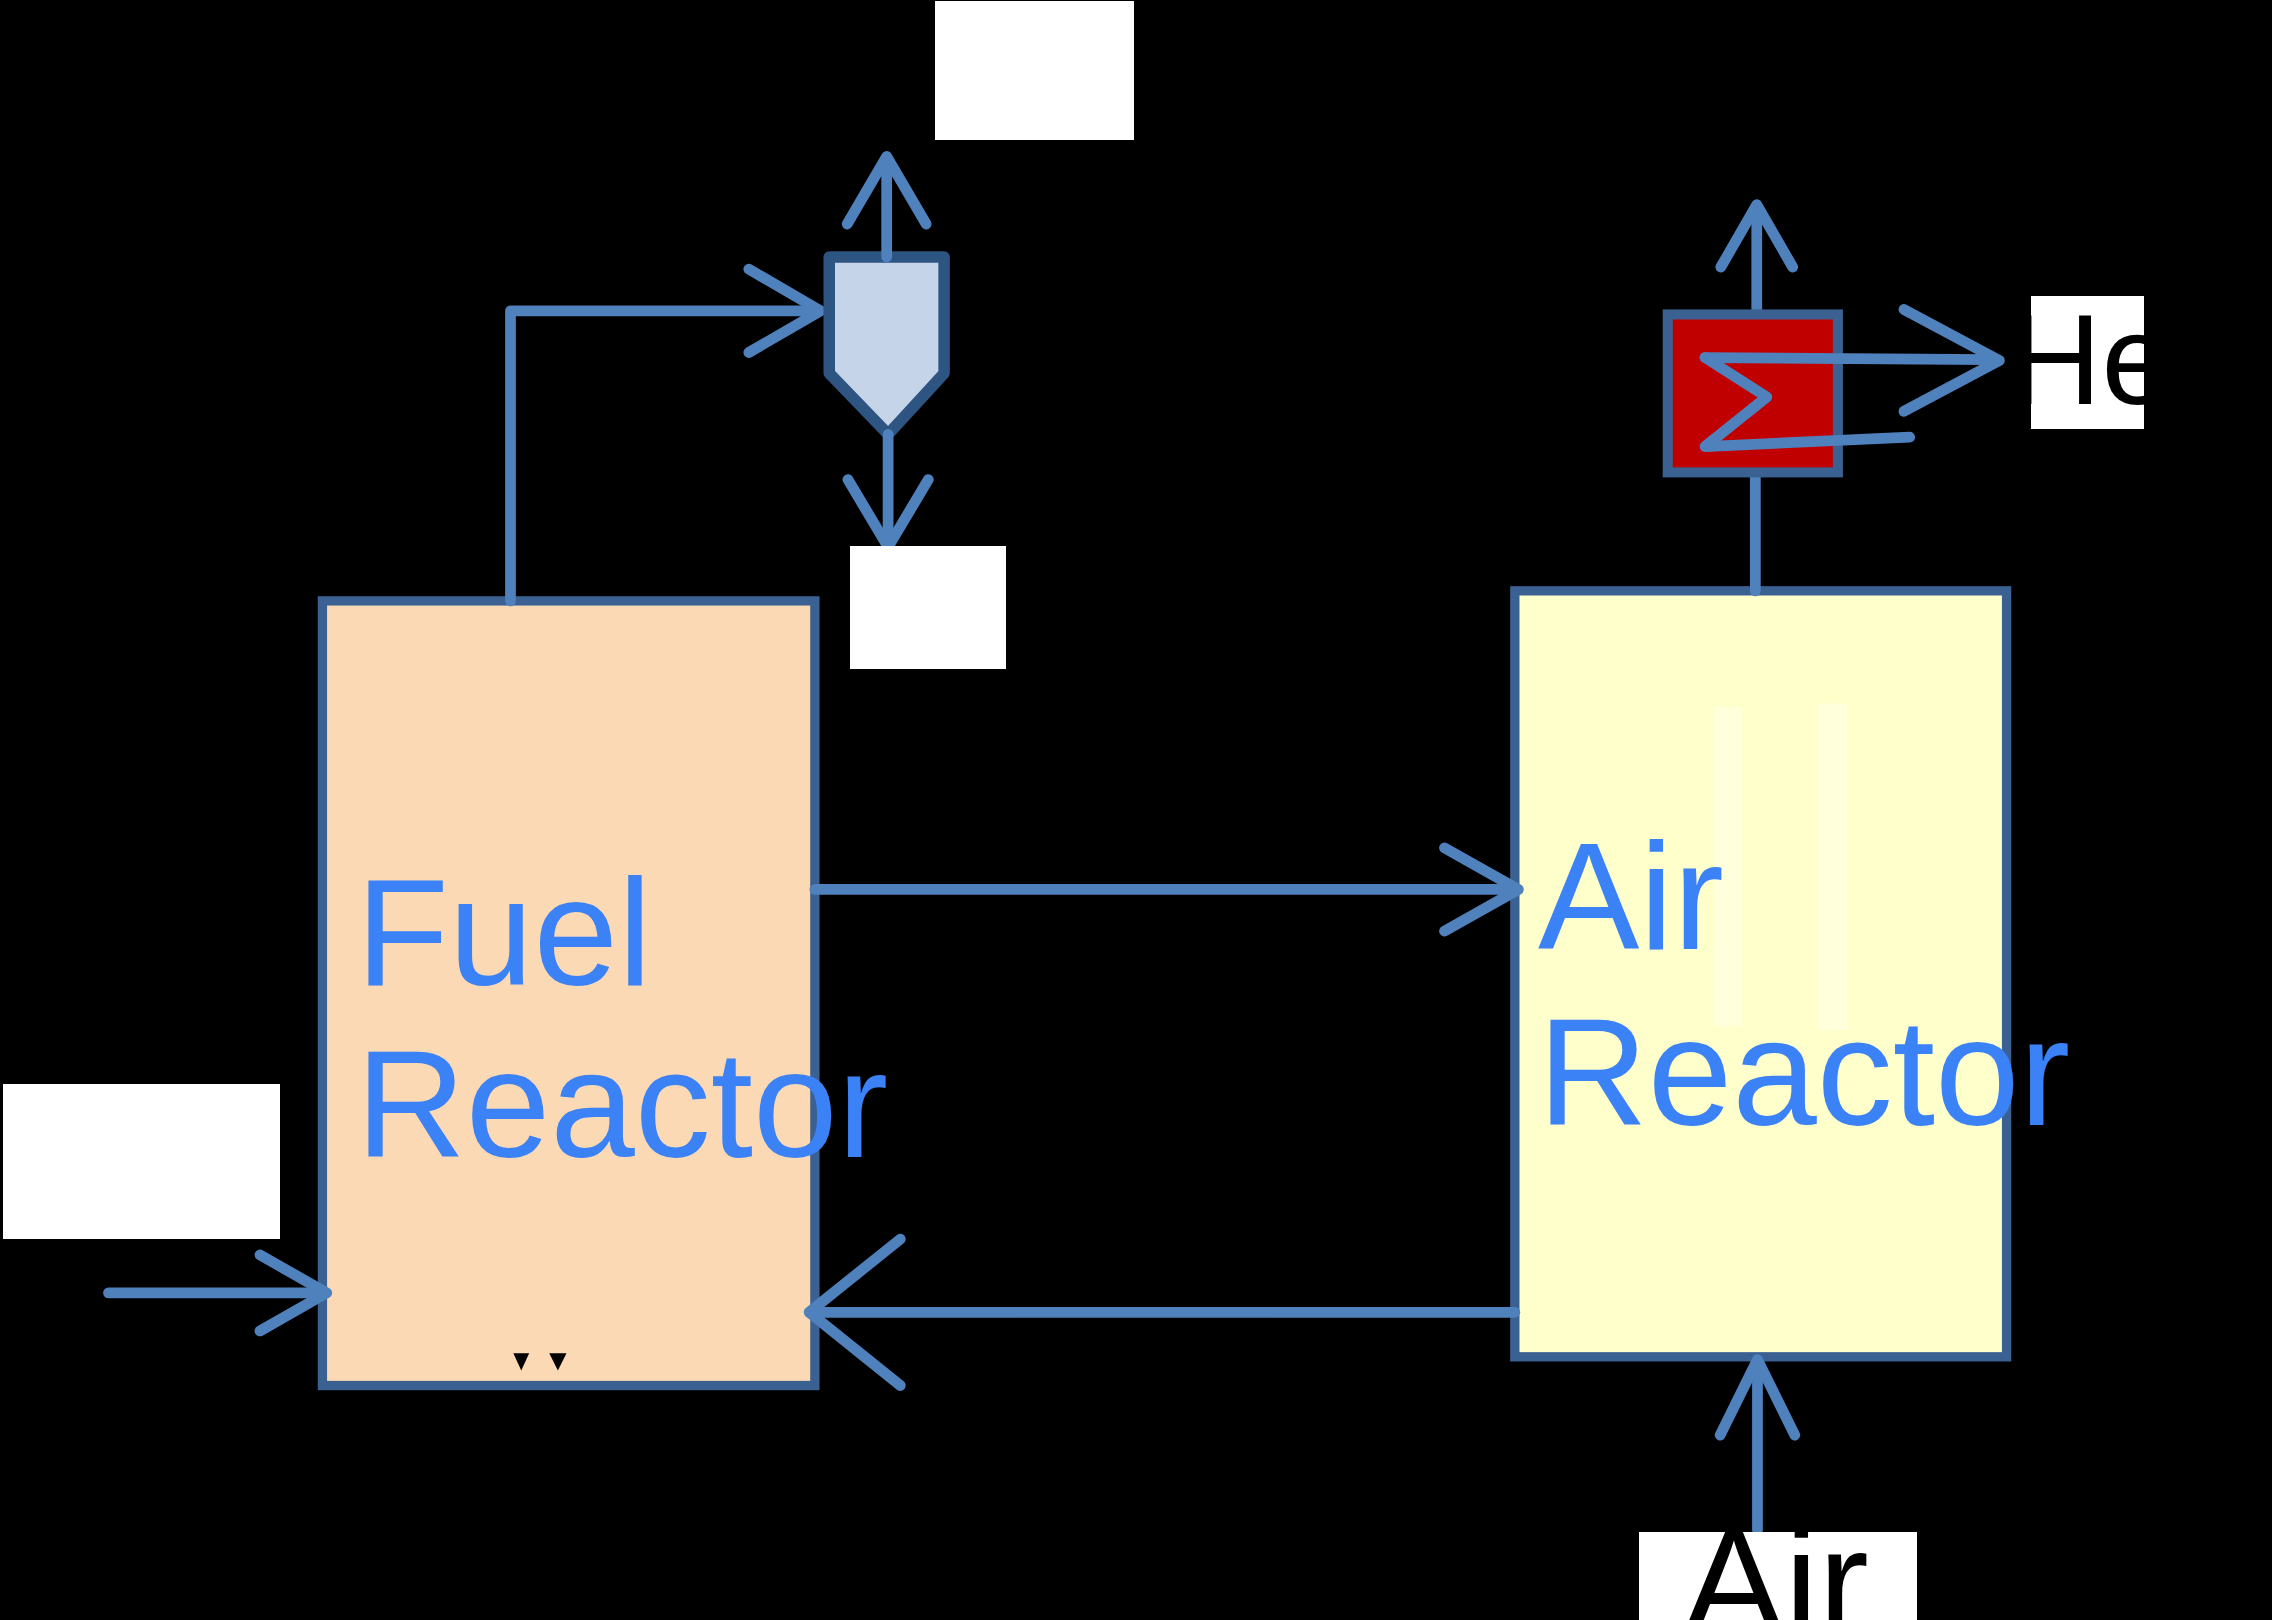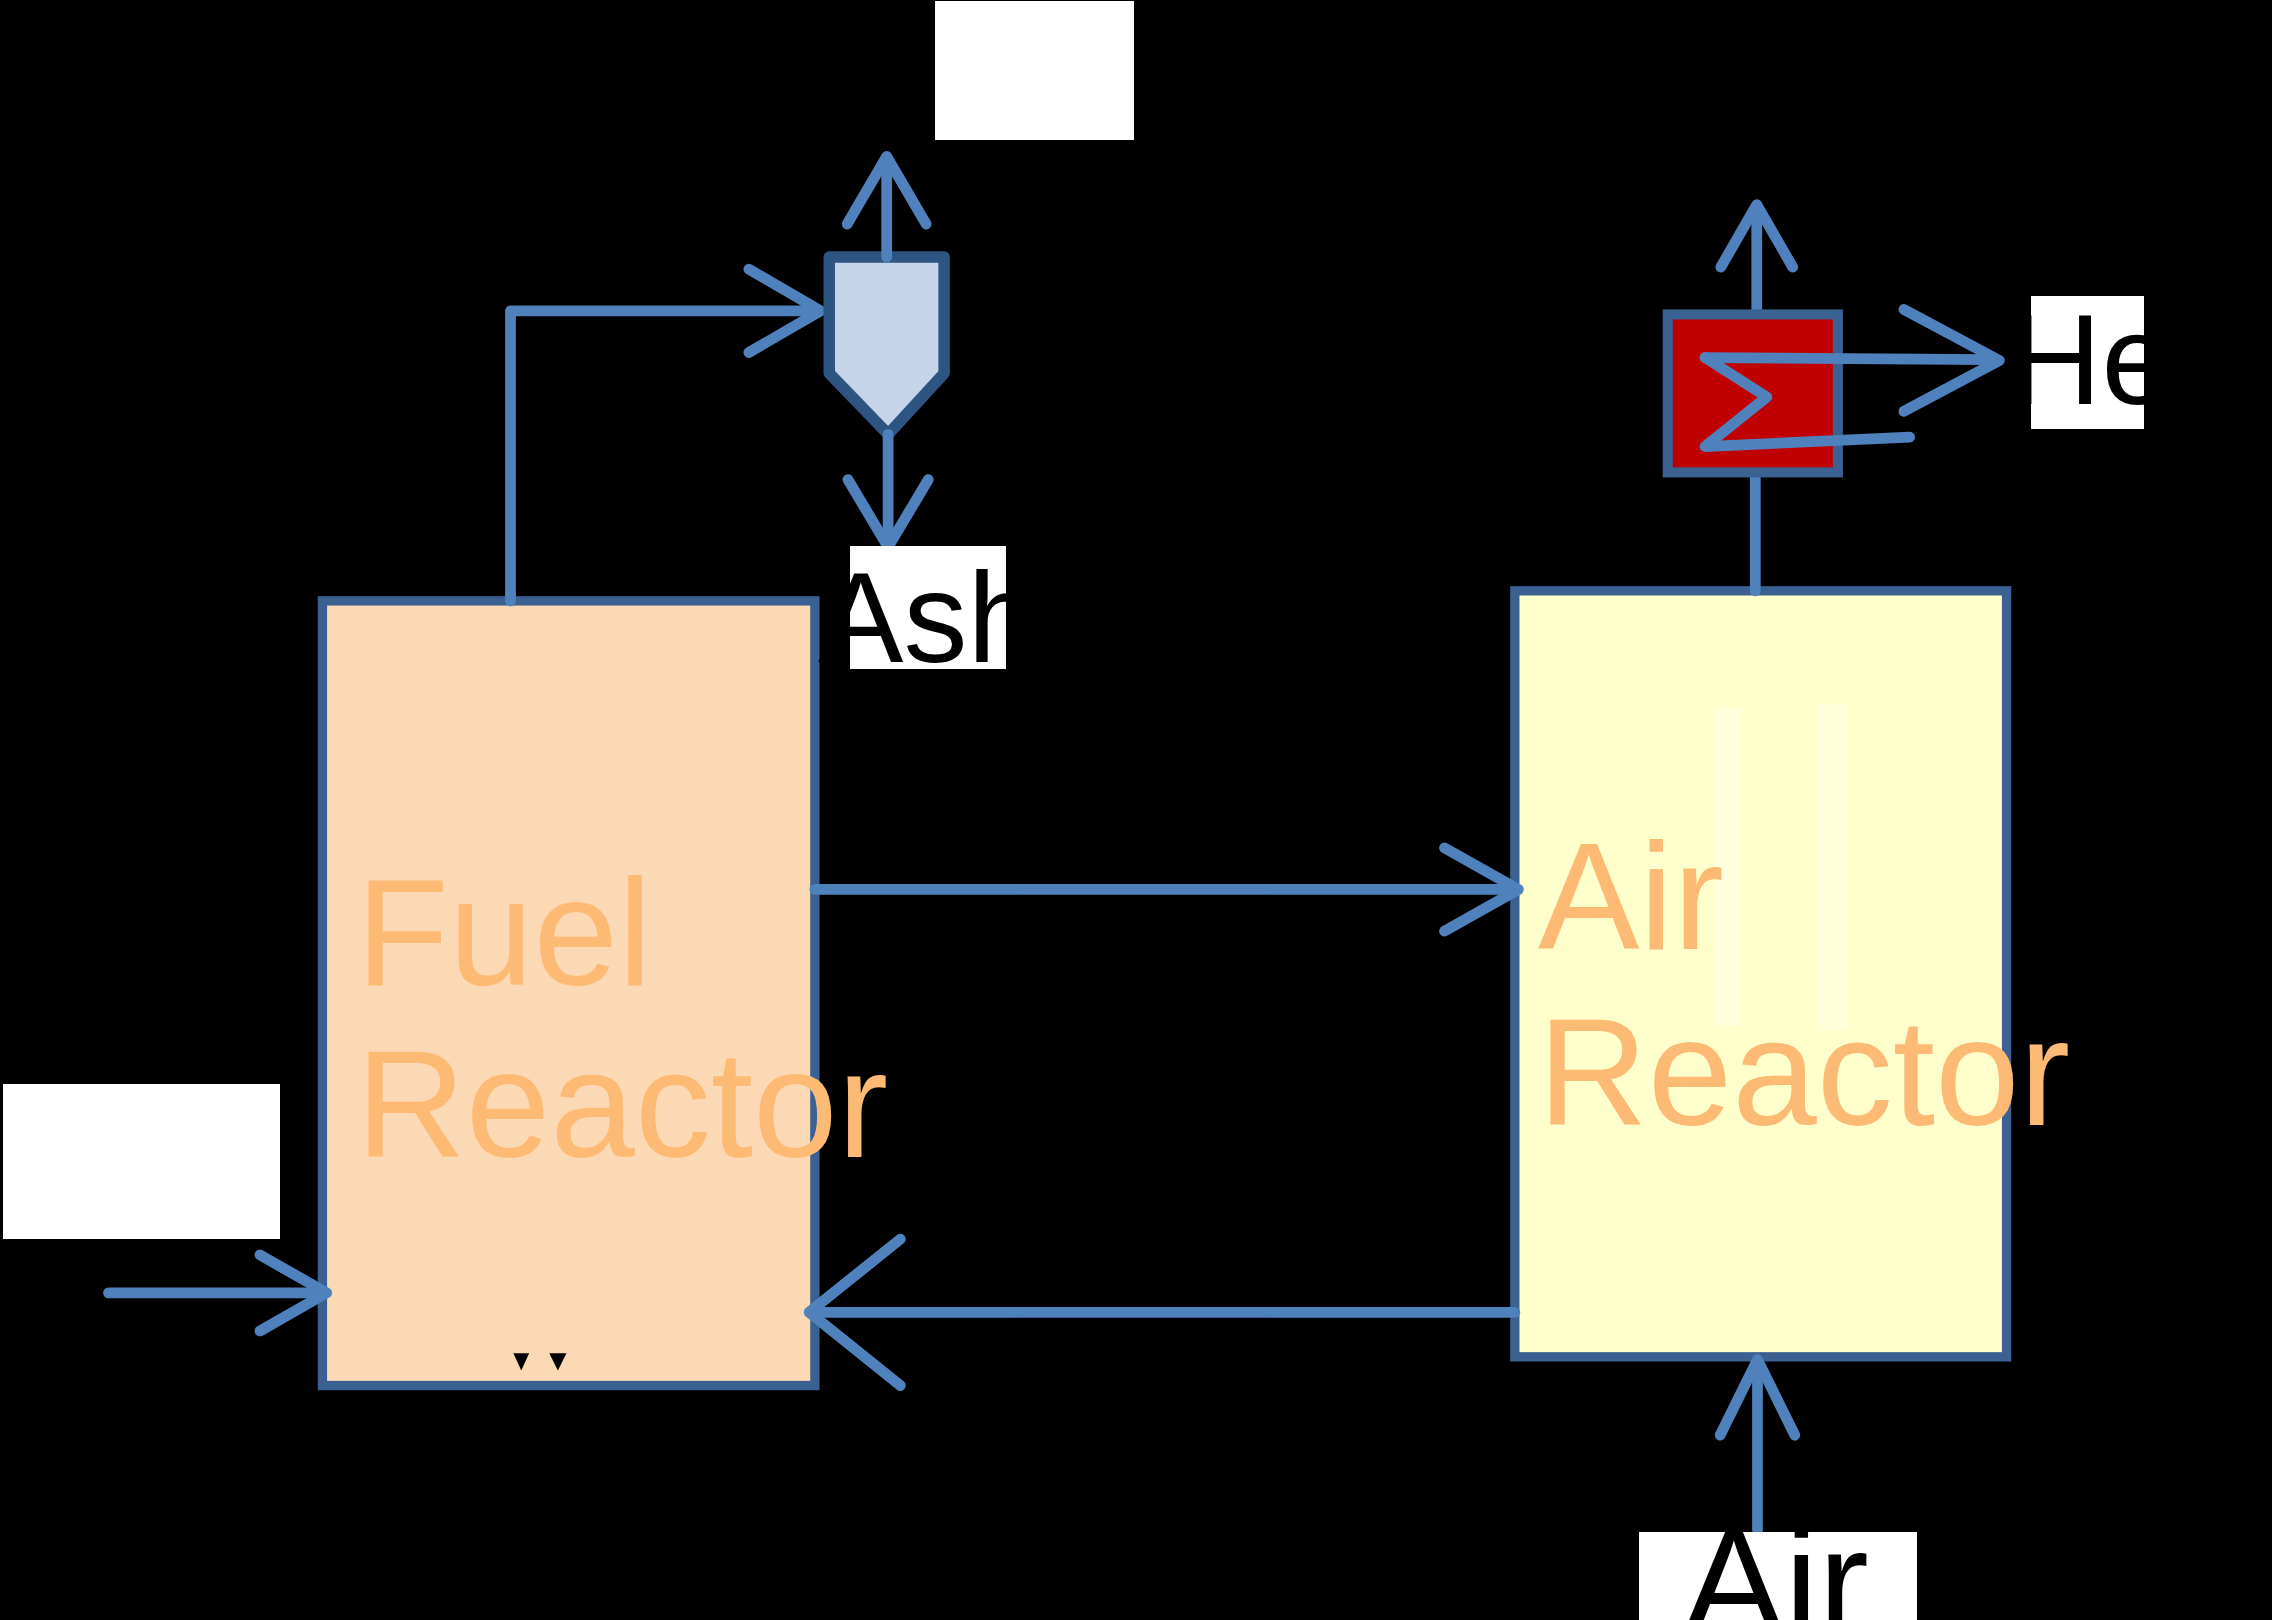--- a/index.html
+++ b/index.html
@@ -2,21 +2,21 @@
 <html style="font-size:11.5px"><head>
 <meta charset="utf-8">
 <style>
   html,body{margin:0;padding:0;background:#000;}
   #stage{position:relative;width:2273px;height:1621px;background:#000;overflow:hidden;
          font-family:"Liberation Sans", sans-serif;}
   #diagram-svg{position:absolute;left:0;top:0;}
   .lbl{position:absolute;color:#000;white-space:nowrap;line-height:1.0;}
   .whitebox{position:absolute;background:#fff;}
   sub.s{font-size:0.64em;vertical-align:-0.28em;letter-spacing:-0.02em;}
-  .reactor-text{position:absolute;color:#fdba74;}
+  .reactor-text{position:absolute;color:#3b82f6;}
 </style>
 </head>
 <body>
 
 <div id="stage">
 
   <svg id="diagram-svg" width="2273" height="1621" viewBox="0 0 3166 2258">
 
     <rect x="449" y="837" width="686" height="1093" stroke-width="13" fill="#fbd9b5" stroke="#3a6191"></rect>
 
@@ -63,21 +63,20 @@
     <polygon points="765,1885 789,1885 777,1909" fill="#000000"></polygon>
   </svg>
 
   <div class="whitebox" style="left:935px;top:1.4px;width:199px;height:139px;"></div>
 
   <div class="lbl" style="left:714px;top:16px;font-size:100px;"><span>CO</span><sub class="s">2</sub></div>
 
   <div class="lbl" style="left:1716px;top:30px;font-size:100px;"><span>N</span><sub class="s">2</sub></div>
 
   <div class="whitebox" style="left:850px;top:546px;width:156px;height:123px;"></div>
-  <div class="lbl" style="left:818px;top:554px;font-size:128px;">Ash</div>
 
   <div class="whitebox" style="left:2031px;top:296px;width:113px;height:133px;"></div>
   <div class="lbl" style="left:2009px;top:296px;font-size:128px;">Heat</div>
 
   <div class="whitebox" style="left:2.9px;top:1084px;width:277px;height:155px;"></div>
 
   <div class="whitebox" style="left:1639px;top:1532px;width:278px;height:93px;"></div>
   <div class="lbl" style="left:1683px;top:1506px;font-size:152px;">Air</div>
 
   <div class="reactor-text" style="left:356px;top:846px;font-size:152px;line-height:172px;">

